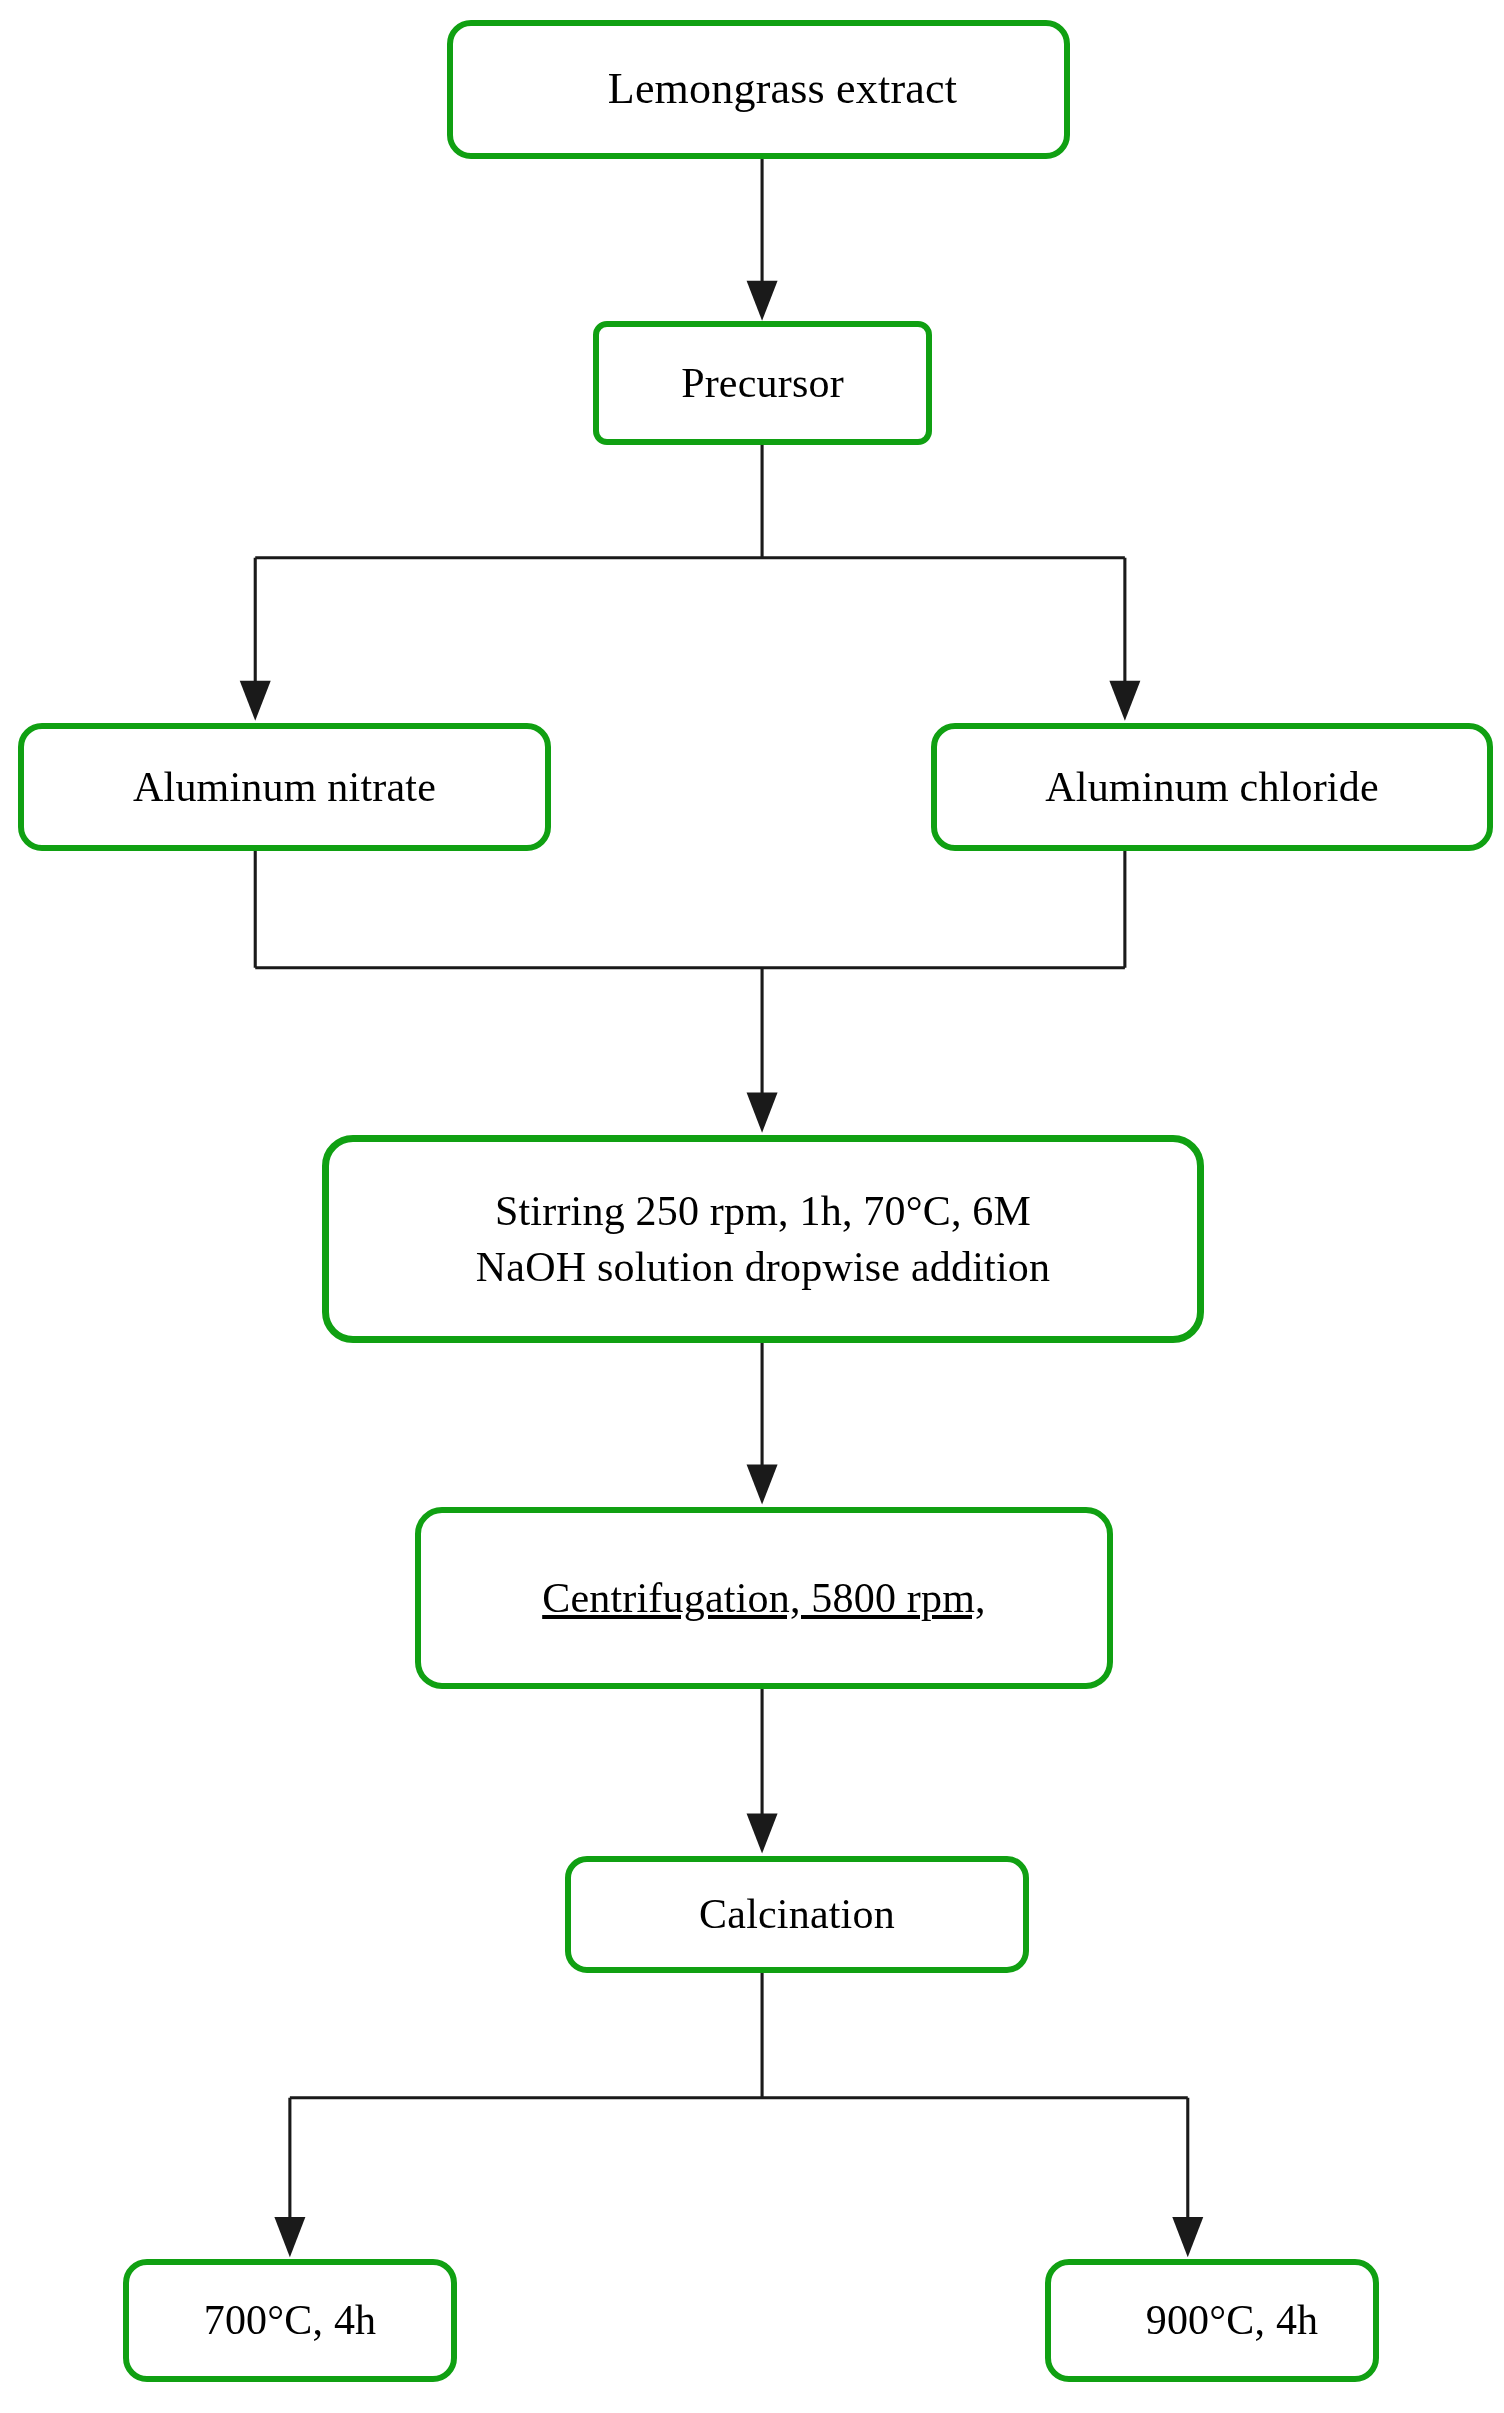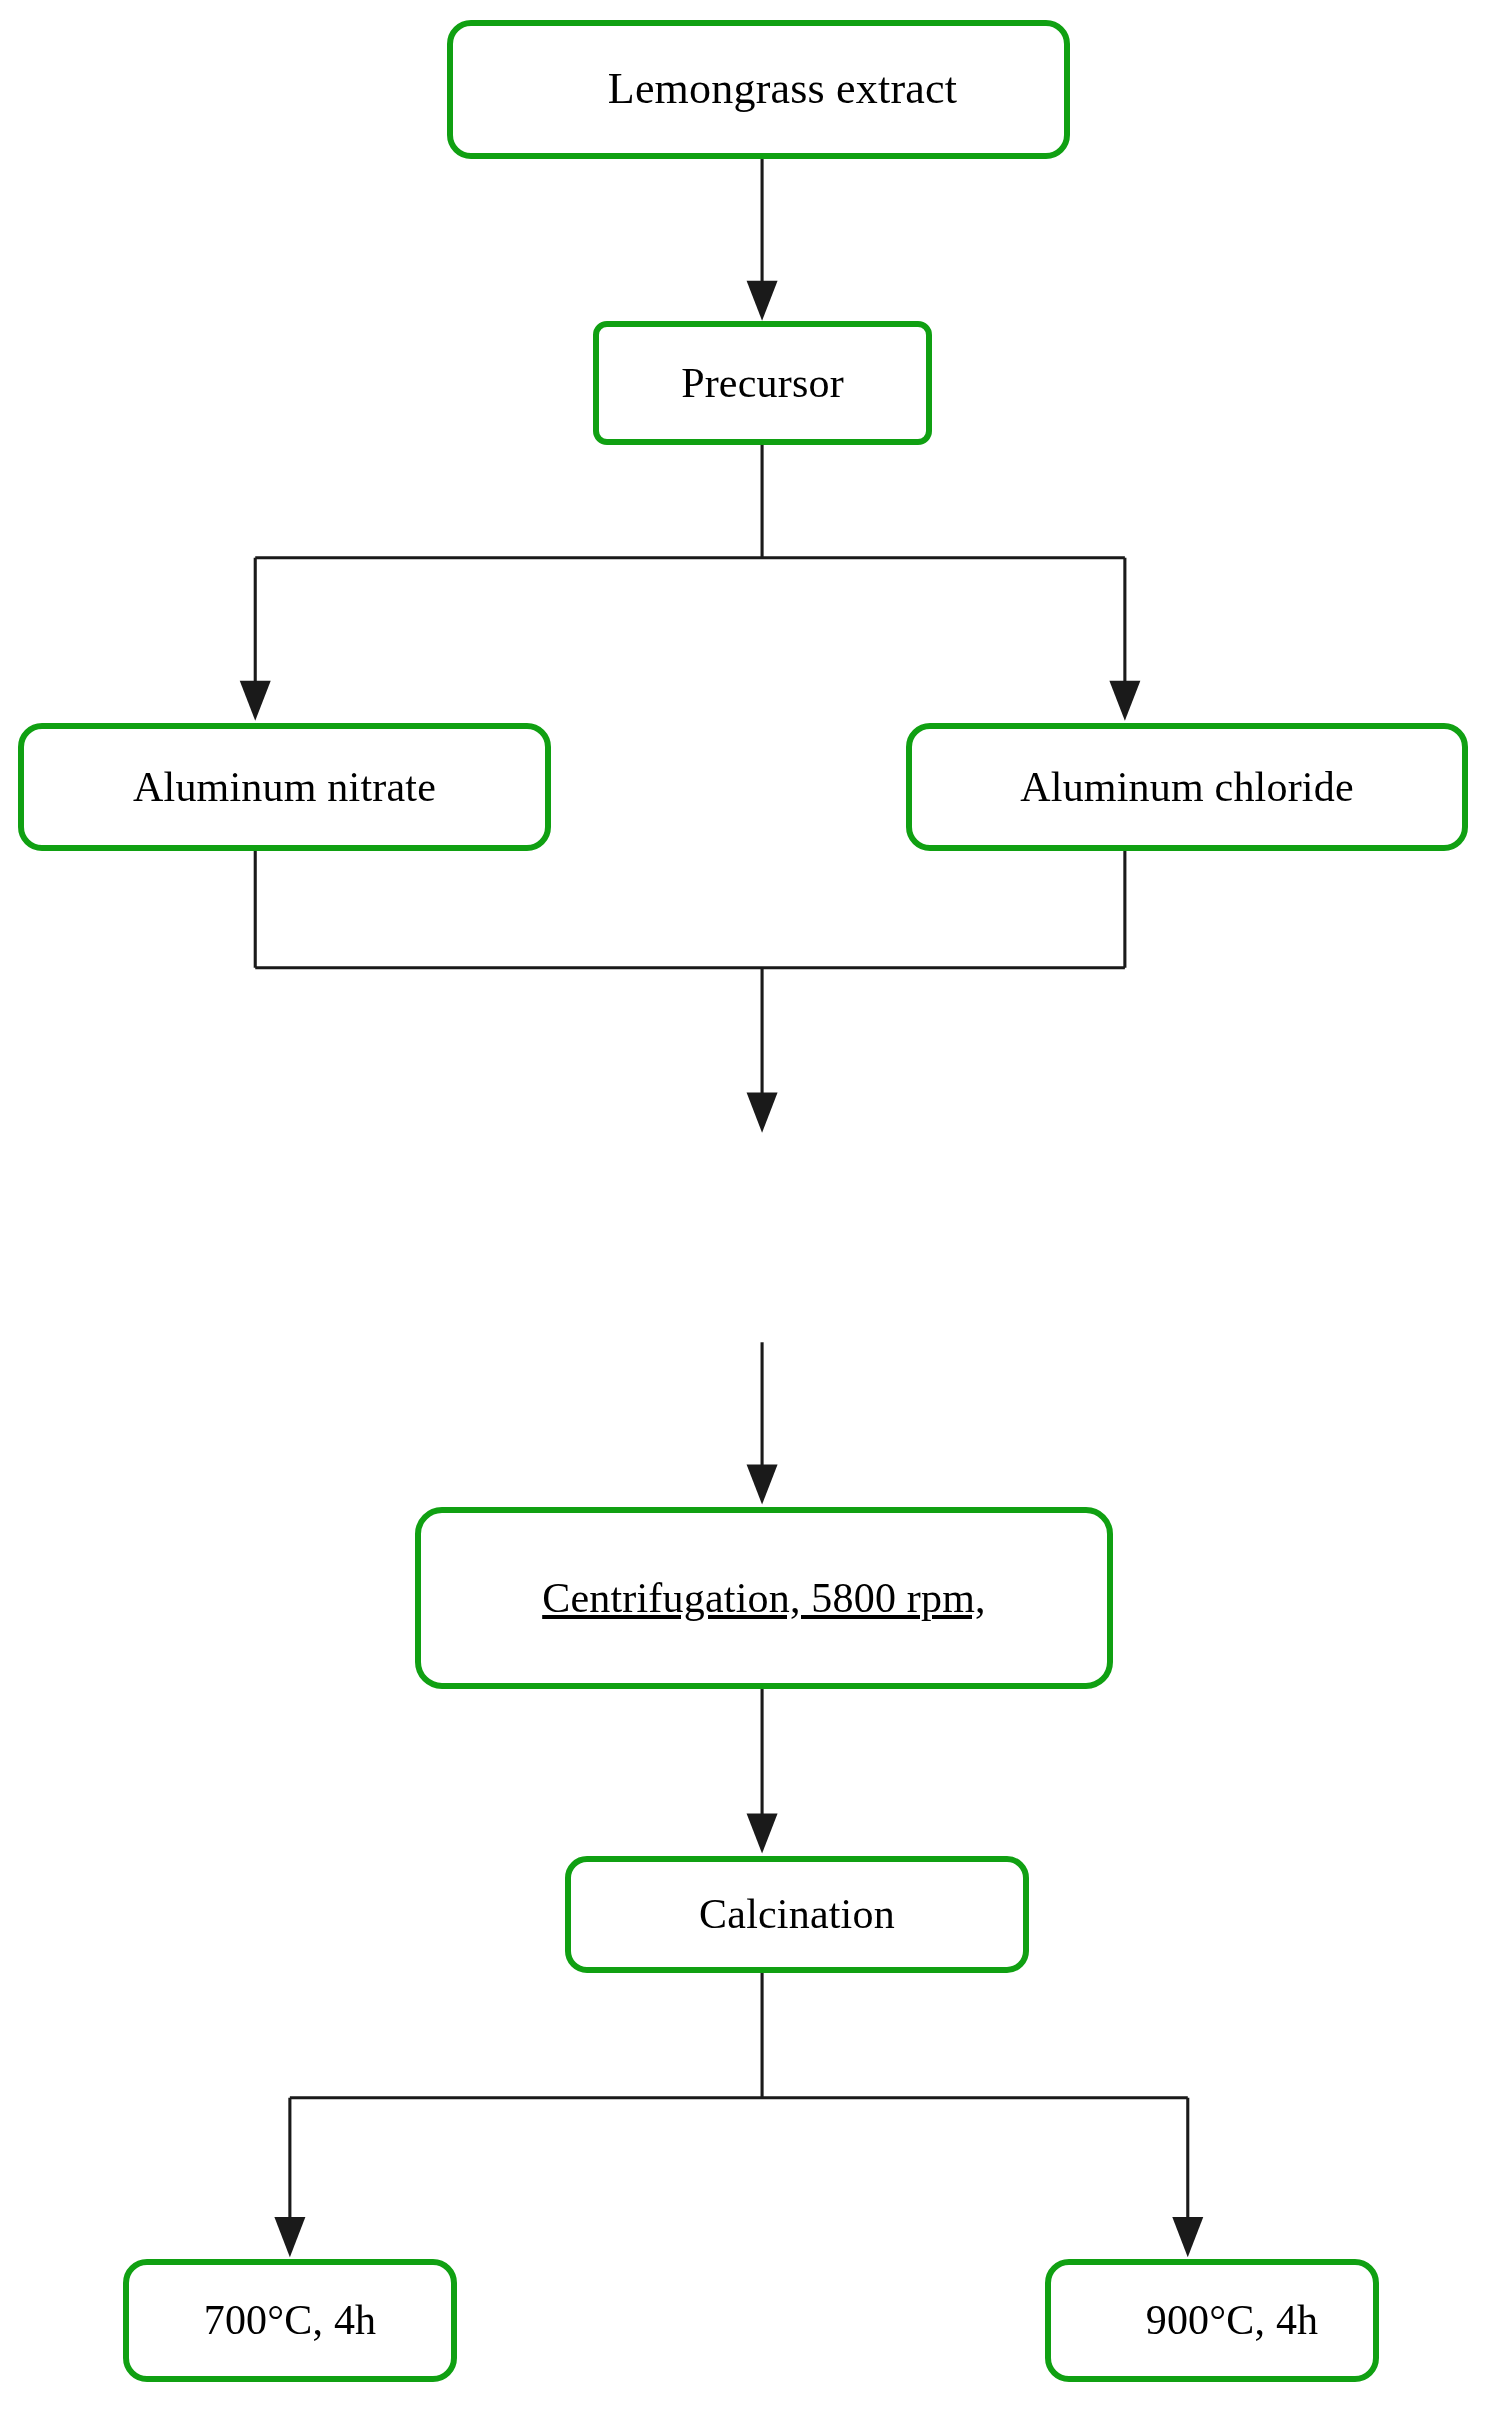--- a/index.html
+++ b/index.html
@@ -75,24 +75,28 @@
   </div>
 
   <div class="node-box" style="left: 593px; top: 321px; width: 339px; height: 124px; border-width: 6.4px; border-color: rgb(16, 160, 18); border-radius: 14px; background: rgb(255, 255, 255);">
     <span class="node-label" style="font-size: 42px; color: rgb(0, 0, 0);">Precursor</span>
   </div>
 
   <div class="node-box" style="left: 18px; top: 723px; width: 533px; height: 128px; border-width: 6.4px; border-color: rgb(16, 160, 18); border-radius: 24px; background: rgb(255, 255, 255);">
     <span class="node-label" style="font-size: 42px; color: rgb(0, 0, 0);">Aluminum nitrate</span>
   </div>
 
-  <div class="node-box" style="left: 906px; top: 723px; width: 562px; height: 128px; border-width: 6.4px; border-color: rgb(16, 160, 18); border-radius: 24px; background: rgb(255, 255, 255);">
+  <div class="node-box" style="left: 931px; top: 723px; width: 562px; height: 128px; border-width: 6.4px; border-color: rgb(16, 160, 18); border-radius: 24px; background: rgb(255, 255, 255);">
     <span class="node-label" style="font-size: 42px; color: rgb(0, 0, 0);">Aluminum chloride</span>
   </div>
 
+  <div class="node-box" style="left: 322px; top: 1135px; width: 882px; height: 208px; border-width: 7.3px; border-color: rgb(16, 160, 18); border-radius: 31px; background: rgb(255, 255, 255);">
+    <span class="node-label" style="font-size: 42px; color: rgb(0, 0, 0);">Stirring 250 rpm, 1h, 70°C, 6M
+NaOH solution dropwise addition</span>
+  </div>
 
   <div class="node-box" style="left: 415px; top: 1507px; width: 698px; height: 182px; border-width: 6.4px; border-color: rgb(16, 160, 18); border-radius: 27px; background: rgb(255, 255, 255); text-decoration: underline;">
     <span class="node-label" style="font-size: 42px; color: rgb(0, 0, 0);">Centrifugation, 5800 rpm,</span>
   </div>
 
   <div class="node-box" style="left: 565px; top: 1856px; width: 464px; height: 117px; border-width: 6.4px; border-color: rgb(16, 160, 18); border-radius: 22px; background: rgb(255, 255, 255);">
     <span class="node-label" style="font-size: 42px; color: rgb(0, 0, 0);">Calcination</span>
   </div>
 
   <div class="node-box" style="left: 123px; top: 2259px; width: 334px; height: 123px; border-width: 6.4px; border-color: rgb(16, 160, 18); border-radius: 24px; background: rgb(255, 255, 255);">

